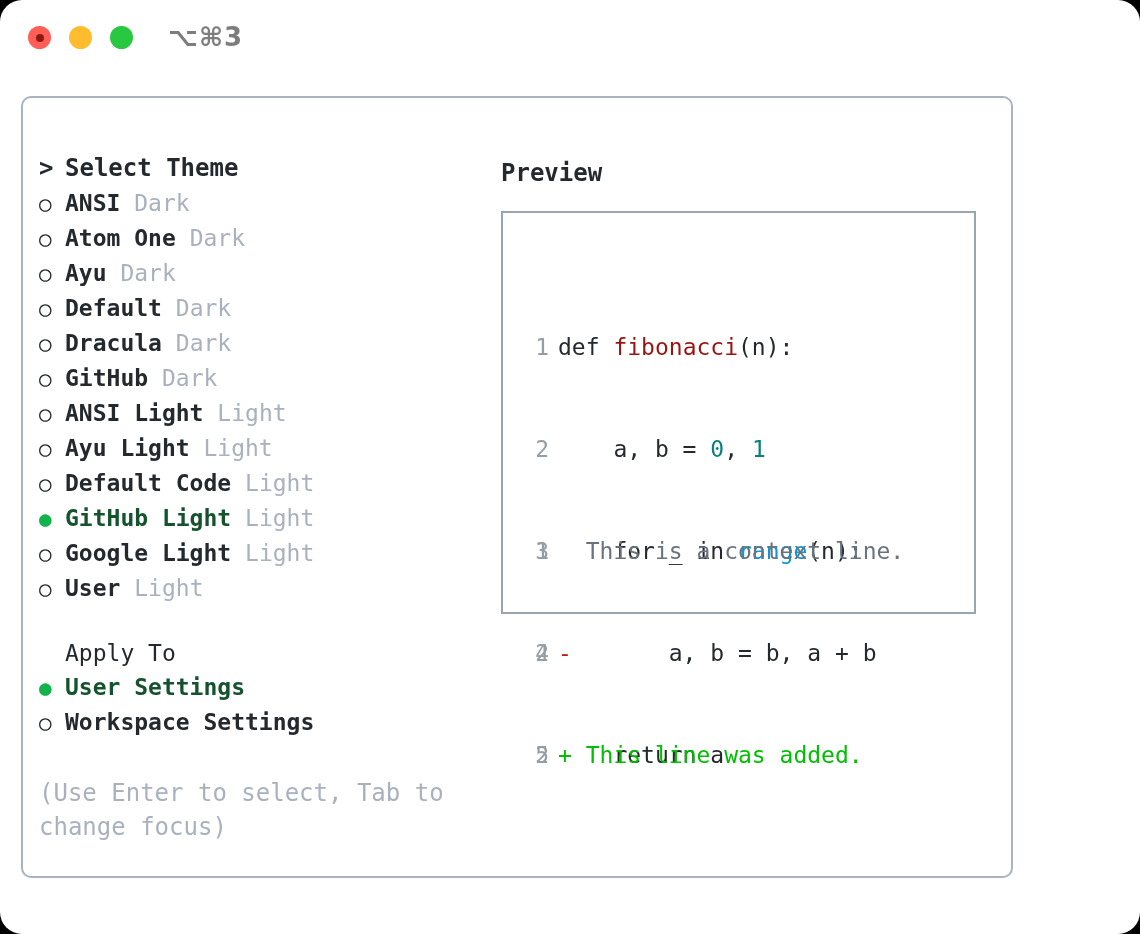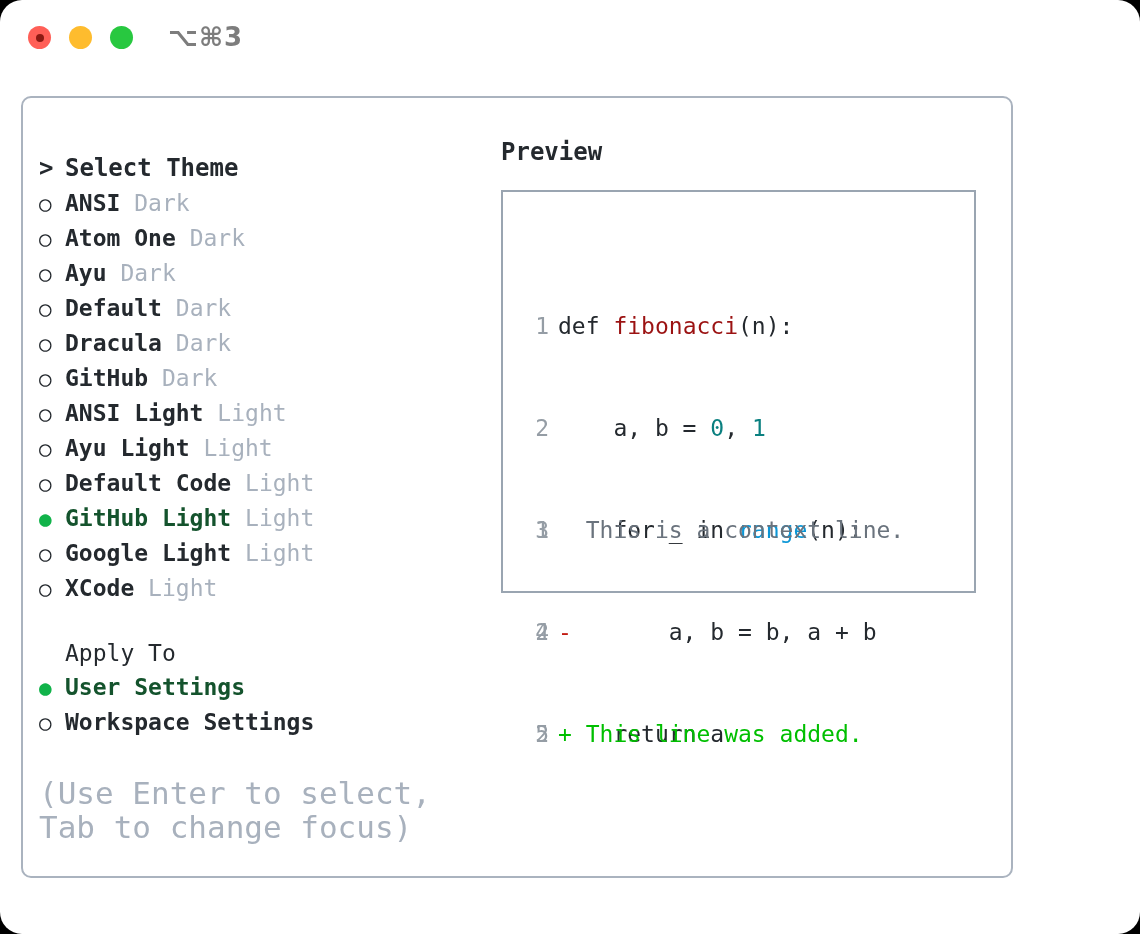--- a/index.html
+++ b/index.html
@@ -132,32 +132,32 @@
     font-size: 23px;
     line-height: 34px;
     font-weight: 400;
     color: #24292e;
     padding-left: 26px;
     white-space: pre;
   }
 
   .hint {
     margin-top: 36px;
-    font-size: 31px;
+    font-size: 24px;
     line-height: 34px;
     color: #a8b1bd;
     width: 420px;
     white-space: pre-wrap;
   }
 
   
   .right-col {
     position: absolute;
     left: 478px;
-    top: 36px;
+    top: 57px;
     width: 500px;
   }
   .preview-title {
     font-size: 24px;
     font-weight: 700;
     color: #24292e;
     line-height: 36px;
     white-space: pre;
   }
   .preview-box {
@@ -290,21 +290,21 @@
             <span class="suffix">Light</span>
           </div>
           <div class="row">
             <span class="marker">○</span>
             <span class="name">Google Light</span>
             <span class="suffix"> </span>
             <span class="suffix">Light</span>
           </div>
           <div class="row">
             <span class="marker">○</span>
-            <span class="name">XCode</span>
+            <span class="name">User</span>
             <span class="suffix"> </span>
             <span class="suffix">Light</span>
           </div>
         </div>
 
         <div class="section-gap"></div>
 
         <div class="subhead">Apply To</div>
 
         <div>

